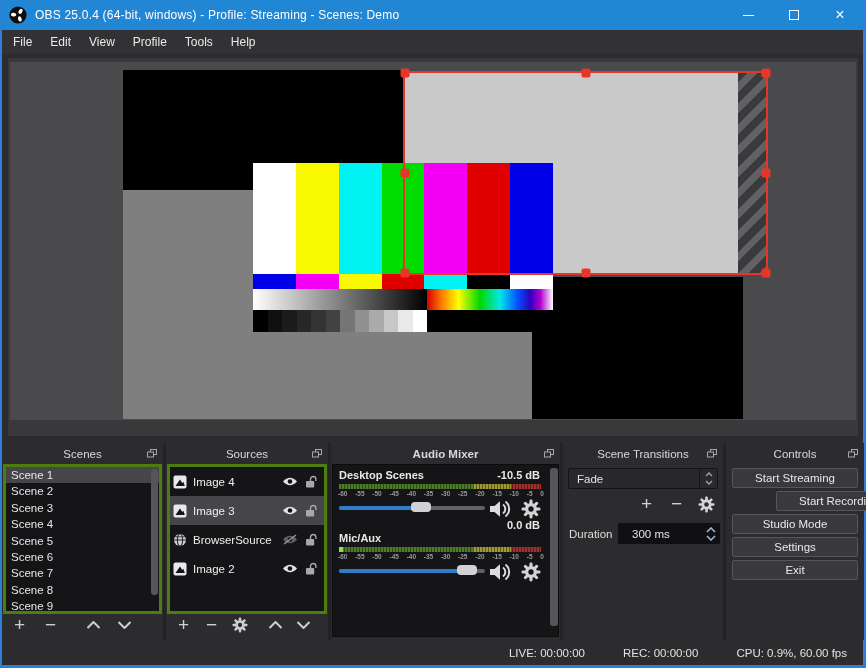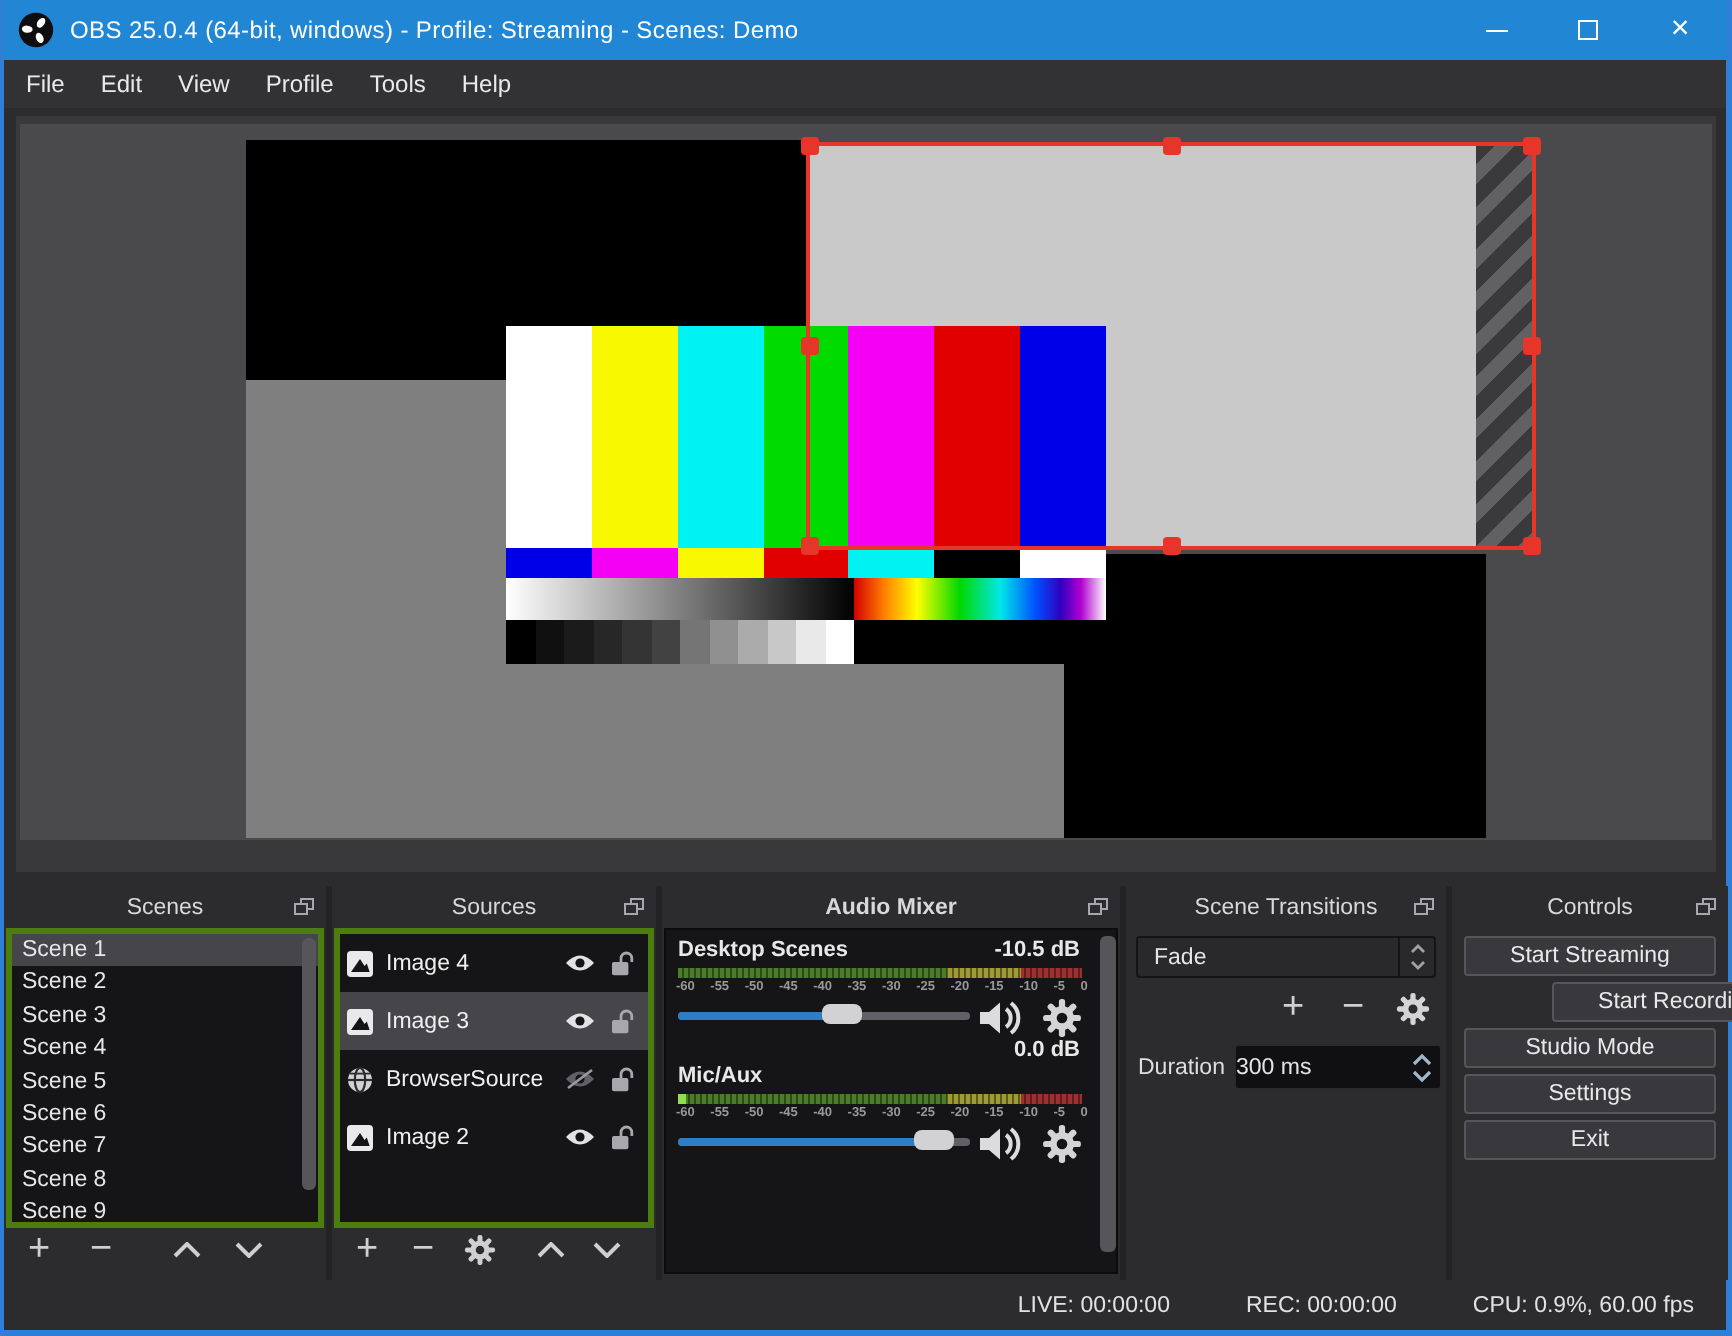--- a/index.html
+++ b/index.html
@@ -98,21 +98,21 @@
   .combo { position:absolute; left:5px; top:25px; width:150px; height:21px; background:#29292c;
            border:1px solid #141416; border-radius:2px; display:flex; align-items:center; }
   .combo-text { flex:1; padding-left:8px; color:#e4e4e6; font-size:11.5px; }
   .combo-spin { width:18px; height:100%; border-left:1px solid #141416; display:flex; flex-direction:column;
                 align-items:center; justify-content:center; gap:3px; }
   .tr-btnrow { position:absolute; left:0; top:50px; width:152px; height:22px; display:flex;
                justify-content:flex-end; align-items:center; gap:13px; }
   .dur-label { position:absolute; left:6px; top:85px; color:#dededf; font-size:11.5px; }
   .spinbox { position:absolute; left:54px; top:79px; width:104px; height:23px; background:#101012;
              border:1px solid #2b2b2e; border-radius:2px; display:flex; align-items:center; }
-  .spin-text { flex:1; color:#e4e4e6; font-size:11.5px; }
+  .spin-text { flex:1; padding-left:14px; color:#e4e4e6; font-size:11.5px; }
   .spin-arrows { width:19px; height:100%; display:flex; flex-direction:column; align-items:center; justify-content:center; gap:2px; }
 
   
   .ctrl-btn { position:absolute; left:6px; width:126px; height:20px; background:#39393d; border:1px solid #55555a;
               border-radius:2px; color:#e8e8e8; font-size:11.5px; display:flex; align-items:center; justify-content:center; }
 
   
   .statusbar { position:absolute; left:0; top:640px; width:861px; height:25px; background:#2c2c2e;
                display:flex; align-items:center; justify-content:flex-end; gap:38px; padding-right:16px; }
   .status-item { color:#e2e2e2; font-size:11.5px; }

